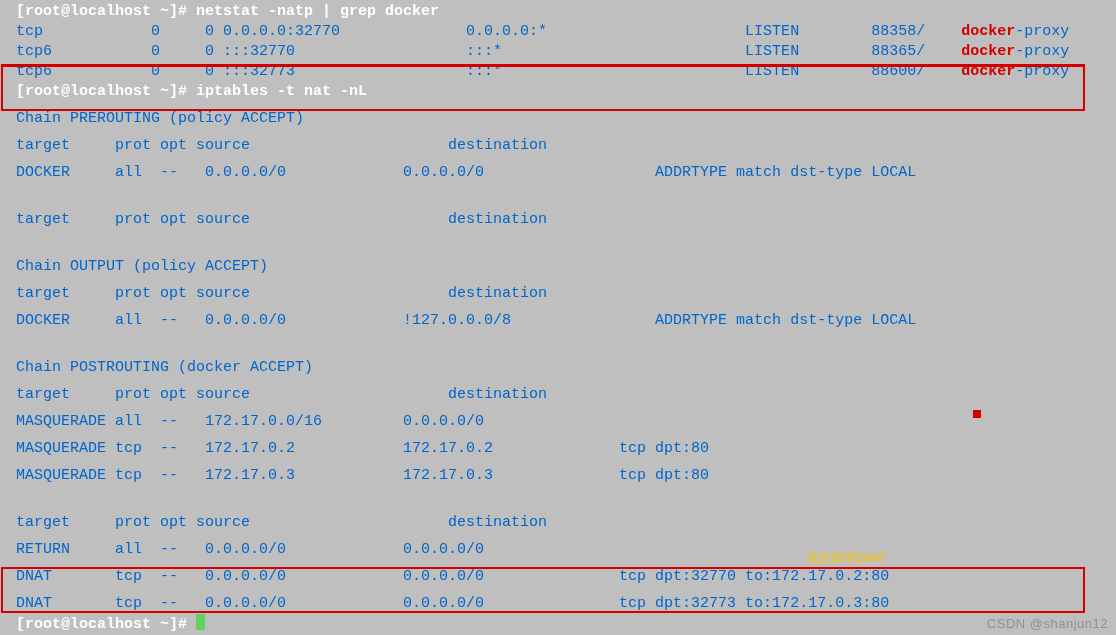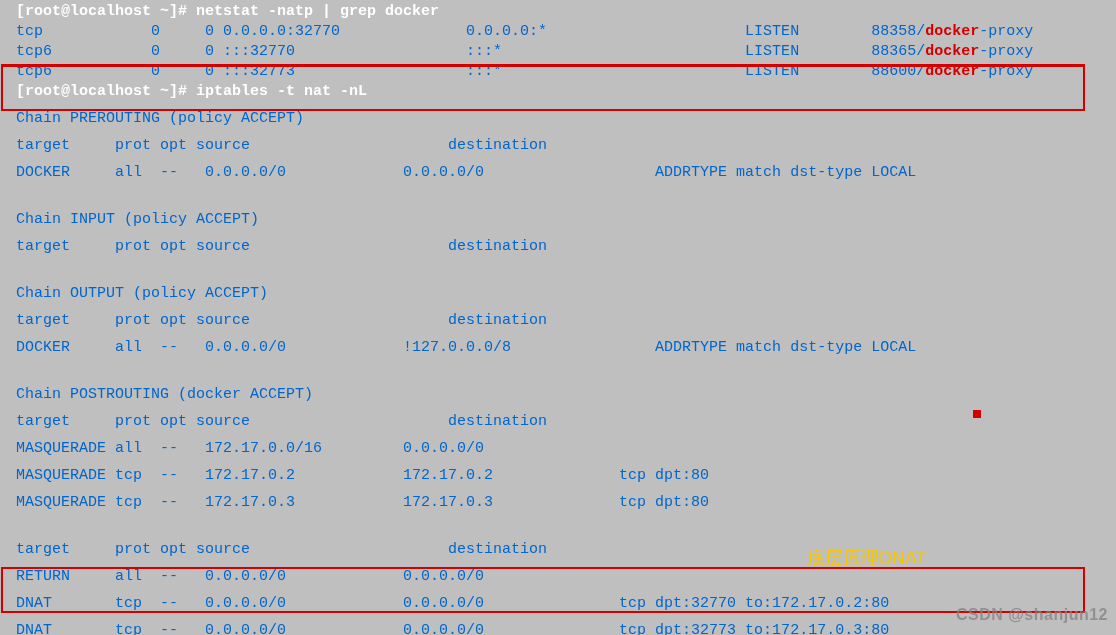--- a/index.html
+++ b/index.html
@@ -21,21 +21,21 @@
   }
   pre {
     margin: 0;
     font-family: inherit;
     white-space: pre;
   }
   .prompt { color: #0055dd; font-weight: bold; }
   .cmd    { color: #0066cc; }
   .text   { color: #0066cc; margin-top: 7px; }
   .white  { color: #ffffff; font-weight: bold; }
-  .red    { color: #d40000; font-weight: bold; }
+  .red    { color: #d40000; font-weight: bold; margin-left: 36px; }
   .yellow { color: #f7c600; }
   .cursor {
     display: inline-block;
     width: 9px;
     height: 16px;
     background: #5dd45d;
     vertical-align: -2px;
   }
   .redsq {
     position: absolute;
@@ -60,30 +60,29 @@
     position: absolute;
     left: 1px; top: 567px;
     width: 1084px; height: 46px;
     border: 2px solid #d40000;
     box-sizing: border-box;
     pointer-events: none;
   }
   .watermark {
     position: absolute;
     right: 8px;
-    bottom: 10px;
+    bottom: 1px;
     font-family: Arial, sans-serif;
-    font-size: 16px;
+    font-size: 13px;
     color: rgba(130,130,130,0.75);
     letter-spacing: 0.5px;
-    font-weight: bold;
   }
   .anno {
     position: absolute;
-    font-size: 18px;
+    font-size: 12px;
     font-family: Arial, "Microsoft YaHei", sans-serif;
   }
 </style>
 </head>
 <body>
 
 <div class="terminal">
 
   <pre><span class="white prompt">[root@localhost ~]# </span><span class="white cmd">netstat -natp | grep docker</span></pre>
 
@@ -96,21 +95,20 @@
   <pre><span class="white prompt">[root@localhost ~]# </span><span class="white cmd">iptables -t nat -nL</span></pre>
 
   <pre class="text">Chain PREROUTING (policy ACCEPT)</pre>
   <pre class="text" id="cols1">target     prot opt source                      destination</pre>
   <div id="prerouting-block">
       <pre class="text">DOCKER     all  --   0.0.0.0/0             0.0.0.0/0                   ADDRTYPE match dst-type LOCAL</pre>
     </div>
 
   <pre> </pre>
 
-  <pre class="text">Chain INPUT (policy ACCEPT)</pre>
   <pre class="text" id="cols2">target     prot opt source                      destination</pre>
 
   <pre> </pre>
 
   <pre class="text">Chain OUTPUT (policy ACCEPT)</pre>
   <pre class="text" id="cols3">target     prot opt source                      destination</pre>
   <div id="output-block">
       <pre class="text">DOCKER     all  --   0.0.0.0/0             !127.0.0.0/8                ADDRTYPE match dst-type LOCAL</pre>
     </div>
 

